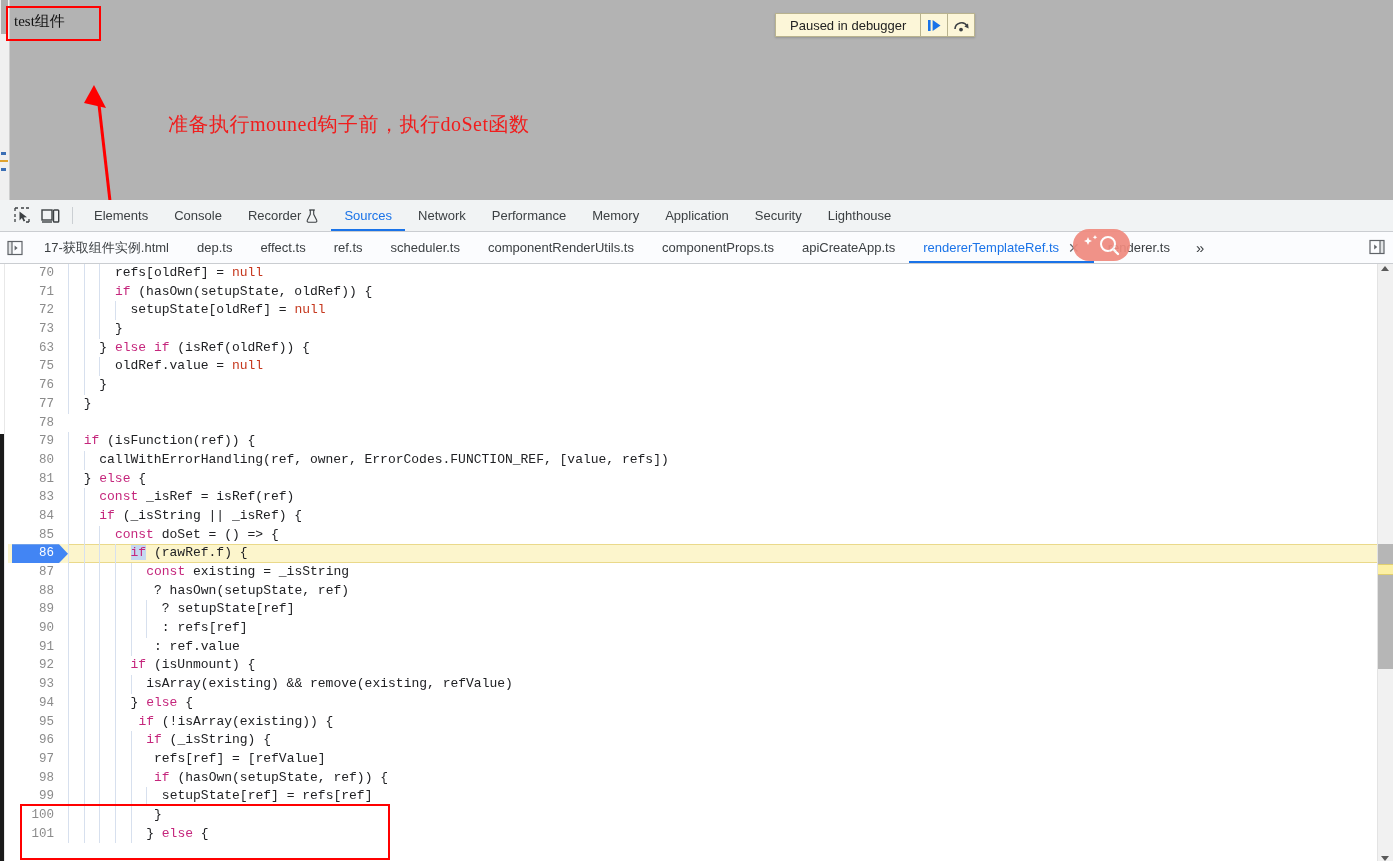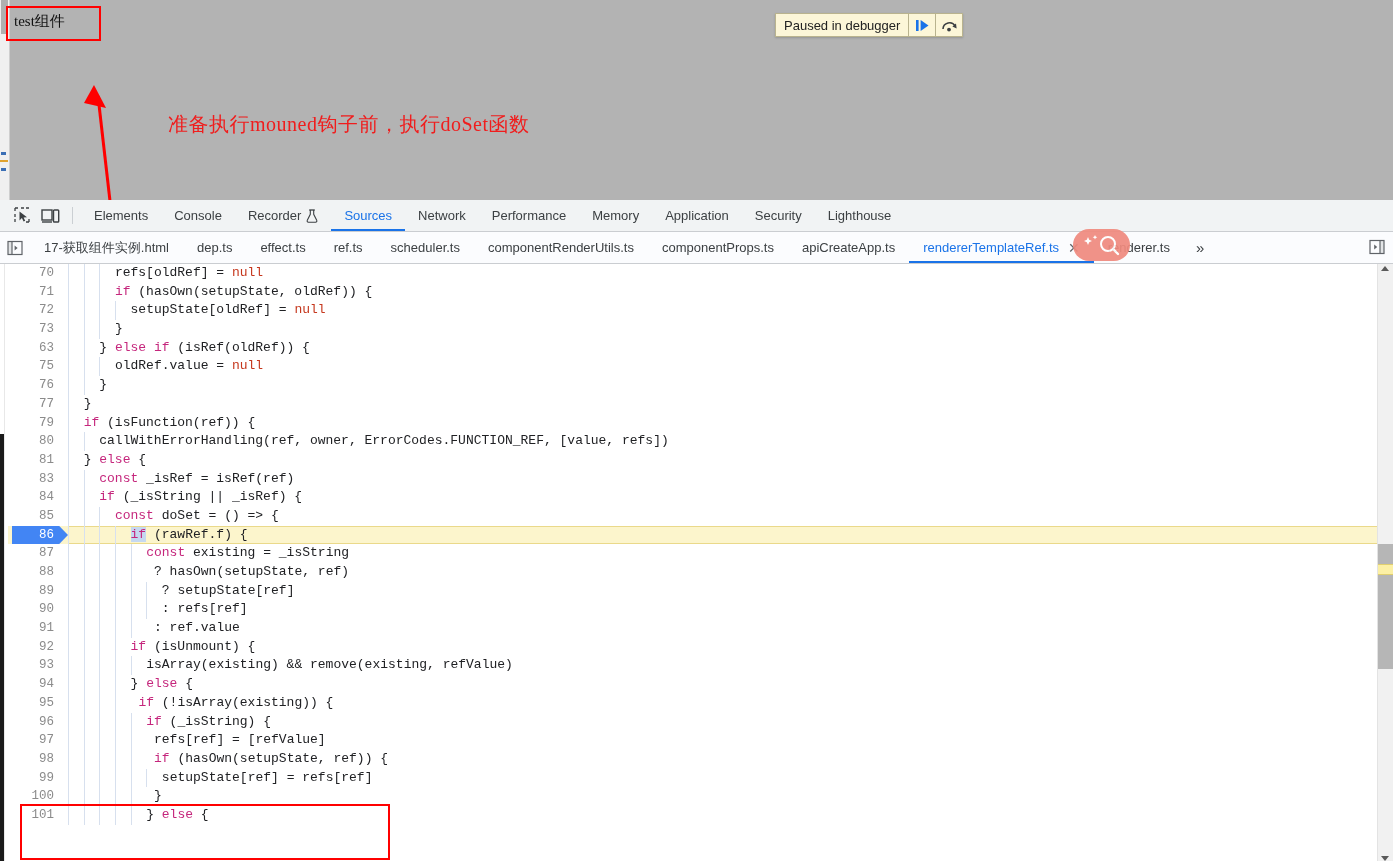--- a/index.html
+++ b/index.html
@@ -41,21 +41,21 @@
   }
 
   
   .paused-banner {
     position: absolute; left: 775px; top: 13px;
     height: 22px; display: flex; align-items: stretch;
     background: #fcf6d8; border: 1px solid #b9b38e;
     box-shadow: 0 1px 2px rgba(0,0,0,0.18);
   }
   .paused-banner .label {
-    display: flex; align-items: center; padding: 0 8px;
+    display: flex; align-items: center; padding: 0 14px;
     font-size: 13px; color: #222; white-space: nowrap;
     font-family: "Liberation Sans", sans-serif;
   }
   .paused-banner .btn {
     width: 26px; display: flex; align-items: center; justify-content: center;
     border-left: 1px solid #b9b38e;
   }
   .resume-ico { display:block; }
   .stepover-ico { display:block; }
 
@@ -353,20 +353,21 @@
       <div class="ed-left-edge"></div>
       <div class="code-rows" id="code-rows">
           <div class="code-row"><div class="ln" style="z-index: 3;">70</div><div class="indent-guide" style="left: 60px; top: 0px; height: 18.7px;"></div><div class="indent-guide" style="left: 75.64px; top: 0px; height: 18.7px;"></div><div class="indent-guide" style="left: 91.28px; top: 0px; height: 18.7px;"></div><div class="code-txt code-line-inner" style="left: 106.92px;"><span>refs[oldRef] = </span><span class="tok-null">null</span></div></div>
           <div class="code-row"><div class="ln" style="z-index: 3;">71</div><div class="indent-guide" style="left: 60px; top: 0px; height: 18.7px;"></div><div class="indent-guide" style="left: 75.64px; top: 0px; height: 18.7px;"></div><div class="indent-guide" style="left: 91.28px; top: 0px; height: 18.7px;"></div><div class="code-txt code-line-inner" style="left: 106.92px;"><span class="tok-key">if</span><span> (hasOwn(setupState, oldRef)) {</span></div></div>
           <div class="code-row"><div class="ln" style="z-index: 3;">72</div><div class="indent-guide" style="left: 60px; top: 0px; height: 18.7px;"></div><div class="indent-guide" style="left: 75.64px; top: 0px; height: 18.7px;"></div><div class="indent-guide" style="left: 91.28px; top: 0px; height: 18.7px;"></div><div class="indent-guide" style="left: 106.92px; top: 0px; height: 18.7px;"></div><div class="code-txt code-line-inner" style="left: 122.56px;"><span>setupState[oldRef] = </span><span class="tok-null">null</span></div></div>
           <div class="code-row"><div class="ln" style="z-index: 3;">73</div><div class="indent-guide" style="left: 60px; top: 0px; height: 18.7px;"></div><div class="indent-guide" style="left: 75.64px; top: 0px; height: 18.7px;"></div><div class="indent-guide" style="left: 91.28px; top: 0px; height: 18.7px;"></div><div class="code-txt code-line-inner" style="left: 106.92px;"><span>}</span></div></div>
           <div class="code-row"><div class="ln" style="z-index: 3;">63</div><div class="indent-guide" style="left: 60px; top: 0px; height: 18.7px;"></div><div class="indent-guide" style="left: 75.64px; top: 0px; height: 18.7px;"></div><div class="code-txt code-line-inner" style="left: 91.28px;"><span>} </span><span class="tok-key">else if</span><span> (isRef(oldRef)) {</span></div></div>
           <div class="code-row"><div class="ln" style="z-index: 3;">75</div><div class="indent-guide" style="left: 60px; top: 0px; height: 18.7px;"></div><div class="indent-guide" style="left: 75.64px; top: 0px; height: 18.7px;"></div><div class="indent-guide" style="left: 91.28px; top: 0px; height: 18.7px;"></div><div class="code-txt code-line-inner" style="left: 106.92px;"><span>oldRef.value = </span><span class="tok-null">null</span></div></div>
           <div class="code-row"><div class="ln" style="z-index: 3;">76</div><div class="indent-guide" style="left: 60px; top: 0px; height: 18.7px;"></div><div class="indent-guide" style="left: 75.64px; top: 0px; height: 18.7px;"></div><div class="code-txt code-line-inner" style="left: 91.28px;"><span>}</span></div></div>
           <div class="code-row"><div class="ln" style="z-index: 3;">77</div><div class="indent-guide" style="left: 60px; top: 0px; height: 18.7px;"></div><div class="code-txt code-line-inner" style="left: 75.64px;"><span>}</span></div></div>
+          <div class="code-row"><div class="ln" style="z-index: 3;">78</div><div class="code-txt code-line-inner" style="left: 60px;"><span></span></div></div>
           <div class="code-row"><div class="ln" style="z-index: 3;">79</div><div class="indent-guide" style="left: 60px; top: 0px; height: 18.7px;"></div><div class="code-txt code-line-inner" style="left: 75.64px;"><span class="tok-key">if</span><span> (isFunction(ref)) {</span></div></div>
           <div class="code-row"><div class="ln" style="z-index: 3;">80</div><div class="indent-guide" style="left: 60px; top: 0px; height: 18.7px;"></div><div class="indent-guide" style="left: 75.64px; top: 0px; height: 18.7px;"></div><div class="code-txt code-line-inner" style="left: 91.28px;"><span>callWithErrorHandling(ref, owner, ErrorCodes.FUNCTION_REF, [value, refs])</span></div></div>
           <div class="code-row"><div class="ln" style="z-index: 3;">81</div><div class="indent-guide" style="left: 60px; top: 0px; height: 18.7px;"></div><div class="code-txt code-line-inner" style="left: 75.64px;"><span>} </span><span class="tok-key">else</span><span> {</span></div></div>
           <div class="code-row"><div class="ln" style="z-index: 3;">83</div><div class="indent-guide" style="left: 60px; top: 0px; height: 18.7px;"></div><div class="indent-guide" style="left: 75.64px; top: 0px; height: 18.7px;"></div><div class="code-txt code-line-inner" style="left: 91.28px;"><span class="tok-key">const</span><span> _isRef = isRef(ref)</span></div></div>
           <div class="code-row"><div class="ln" style="z-index: 3;">84</div><div class="indent-guide" style="left: 60px; top: 0px; height: 18.7px;"></div><div class="indent-guide" style="left: 75.64px; top: 0px; height: 18.7px;"></div><div class="code-txt code-line-inner" style="left: 91.28px;"><span class="tok-key">if</span><span> (_isString || _isRef) {</span></div></div>
           <div class="code-row"><div class="ln" style="z-index: 3;">85</div><div class="indent-guide" style="left: 60px; top: 0px; height: 18.7px;"></div><div class="indent-guide" style="left: 75.64px; top: 0px; height: 18.7px;"></div><div class="indent-guide" style="left: 91.28px; top: 0px; height: 18.7px;"></div><div class="code-txt code-line-inner" style="left: 106.92px;"><span class="tok-key">const</span><span> doSet = () =&gt; {</span></div></div>
           <div class="code-row current"><div class="hl-row-bg"></div><div class="cur-marker"></div><div class="ln" style="z-index: 3;">86</div><div class="indent-guide" style="left: 60px; top: 0px; height: 18.7px;"></div><div class="indent-guide" style="left: 75.64px; top: 0px; height: 18.7px;"></div><div class="indent-guide" style="left: 91.28px; top: 0px; height: 18.7px;"></div><div class="indent-guide" style="left: 106.92px; top: 0px; height: 18.7px;"></div><div class="code-txt code-line-inner" style="left: 122.56px;"><span class="tok-key tok-sel">if</span><span> (rawRef.f) {</span></div></div>
           <div class="code-row"><div class="ln" style="z-index: 3;">87</div><div class="indent-guide" style="left: 60px; top: 0px; height: 18.7px;"></div><div class="indent-guide" style="left: 75.64px; top: 0px; height: 18.7px;"></div><div class="indent-guide" style="left: 91.28px; top: 0px; height: 18.7px;"></div><div class="indent-guide" style="left: 106.92px; top: 0px; height: 18.7px;"></div><div class="indent-guide" style="left: 122.56px; top: 0px; height: 18.7px;"></div><div class="code-txt code-line-inner" style="left: 138.2px;"><span class="tok-key">const</span><span> existing = _isString</span></div></div>
           <div class="code-row"><div class="ln" style="z-index: 3;">88</div><div class="indent-guide" style="left: 60px; top: 0px; height: 18.7px;"></div><div class="indent-guide" style="left: 75.64px; top: 0px; height: 18.7px;"></div><div class="indent-guide" style="left: 91.28px; top: 0px; height: 18.7px;"></div><div class="indent-guide" style="left: 106.92px; top: 0px; height: 18.7px;"></div><div class="indent-guide" style="left: 122.56px; top: 0px; height: 18.7px;"></div><div class="code-txt code-line-inner" style="left: 146.02px;"><span>? hasOwn(setupState, ref)</span></div></div>
           <div class="code-row"><div class="ln" style="z-index: 3;">89</div><div class="indent-guide" style="left: 60px; top: 0px; height: 18.7px;"></div><div class="indent-guide" style="left: 75.64px; top: 0px; height: 18.7px;"></div><div class="indent-guide" style="left: 91.28px; top: 0px; height: 18.7px;"></div><div class="indent-guide" style="left: 106.92px; top: 0px; height: 18.7px;"></div><div class="indent-guide" style="left: 122.56px; top: 0px; height: 18.7px;"></div><div class="indent-guide" style="left: 138.2px; top: 0px; height: 18.7px;"></div><div class="code-txt code-line-inner" style="left: 153.84px;"><span>? setupState[ref]</span></div></div>

